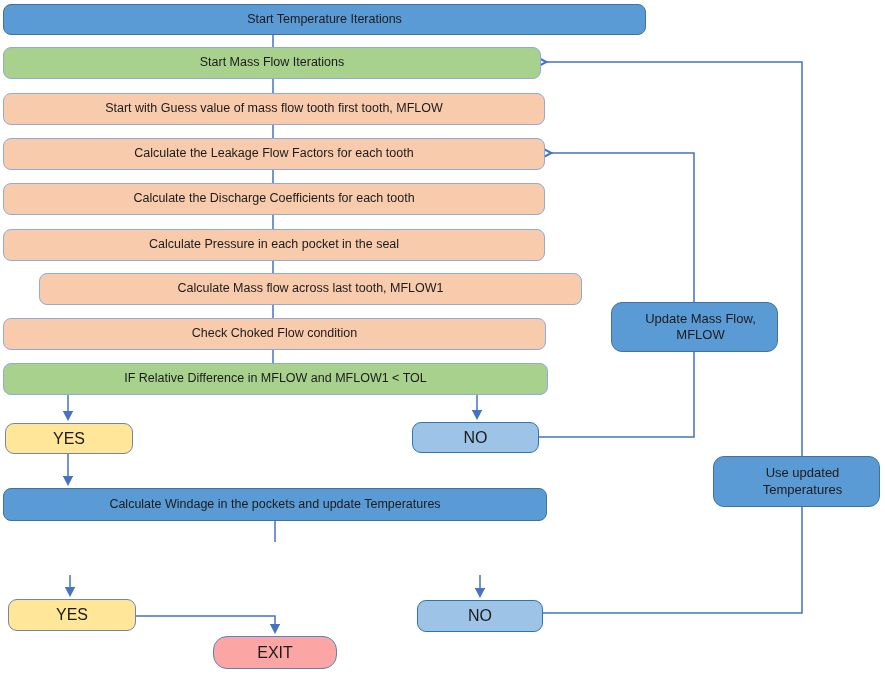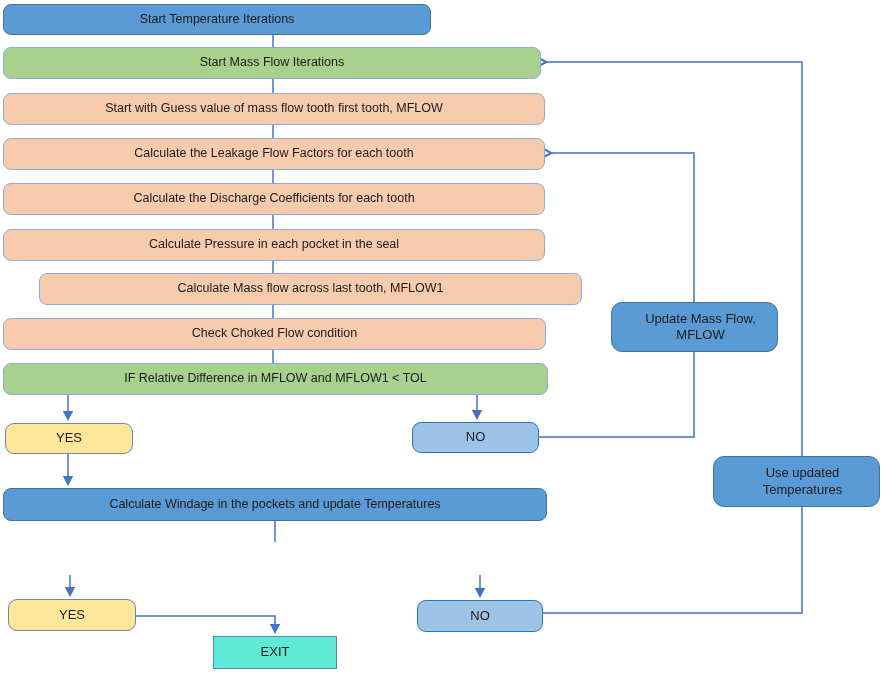--- a/index.html
+++ b/index.html
@@ -23,23 +23,23 @@
     font-size:12.5px;
     line-height:1.25;
     border-radius:8px;
     padding:2px 8px;
   }
   .c-blue  {background:#5b9bd5;border:1.6px solid #41719c;}
   .c-green {background:#a9d18e;border:1.6px solid #8faadc;}
   .c-peach {background:#f8cbad;border:1.6px solid #8faadc;}
   .c-yellow{background:#ffe699;border:1.8px solid #7286a8;border-radius:9px;}
   .c-lblue {background:#9dc3e6;border:1.8px solid #2e75b6;border-radius:9px;}
-  .c-exit  {background:#5eead4;border:1.8px solid #5585c0;border-radius:0;}
+  .c-exit  {background:#fca5a5;border:1.8px solid #5585c0;border-radius:14px;}
   .two-line{flex-direction:column;font-size:13px;border-radius:11px;padding-left:20px;}
-  .small-label{font-size:13px;}
+  .small-label{font-size:16px;}
 </style>
 </head>
 <body>
 
 <div id="stage">
 
   <svg id="wires" width="885" height="678" viewBox="0 0 885 678">
     <defs>
       <marker id="m-solid" viewBox="0 0 10 10" refX="7" refY="5" markerWidth="7" markerHeight="7" orient="auto">
         <path d="M0,0 L10,5 L0,10 Z" fill="#4472c4"></path>
@@ -70,21 +70,21 @@
       <path d="M480,575 V595" marker-end="url(#m-solid)"></path>
 
       <path d="M136,616 H275 V631" marker-end="url(#m-solid)"></path>
 
       <path d="M539,437 H694 V153 H550" marker-end="url(#m-open)"></path>
 
       <path d="M543,613 H802 V62 H545" marker-end="url(#m-open)"></path>
     </g>
   </svg>
 
-  <div class="node c-blue" style="left:3px;top:4px;width:428px;height:31px;">Start Temperature Iterations</div>
+  <div class="node c-blue" style="left:3px;top:4px;width:643px;height:31px;">Start Temperature Iterations</div>
 
   <div class="node c-green" style="left:3px;top:47px;width:538px;height:32px;">Start Mass Flow Iterations</div>
 
   <div class="node c-peach" style="left:3px;top:93px;width:542px;height:32px;">Start with Guess value of mass flow tooth first tooth, MFLOW</div>
 
   <div class="node c-peach" style="left:3px;top:138px;width:542px;height:32px;">Calculate the Leakage Flow Factors for each tooth</div>
 
   <div class="node c-peach" style="left:3px;top:183px;width:542px;height:32px;">Calculate the Discharge Coefficients for each tooth</div>
 
   <div class="node c-peach" style="left:3px;top:229px;width:542px;height:32px;">Calculate Pressure in each pocket in the seal</div>

